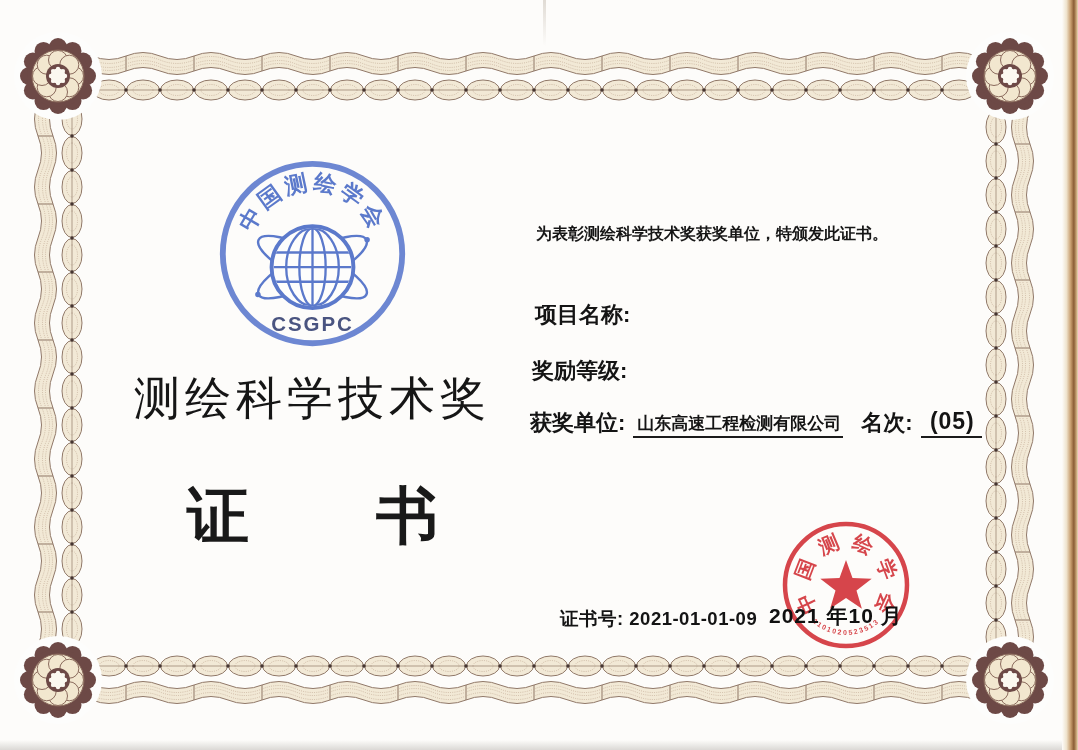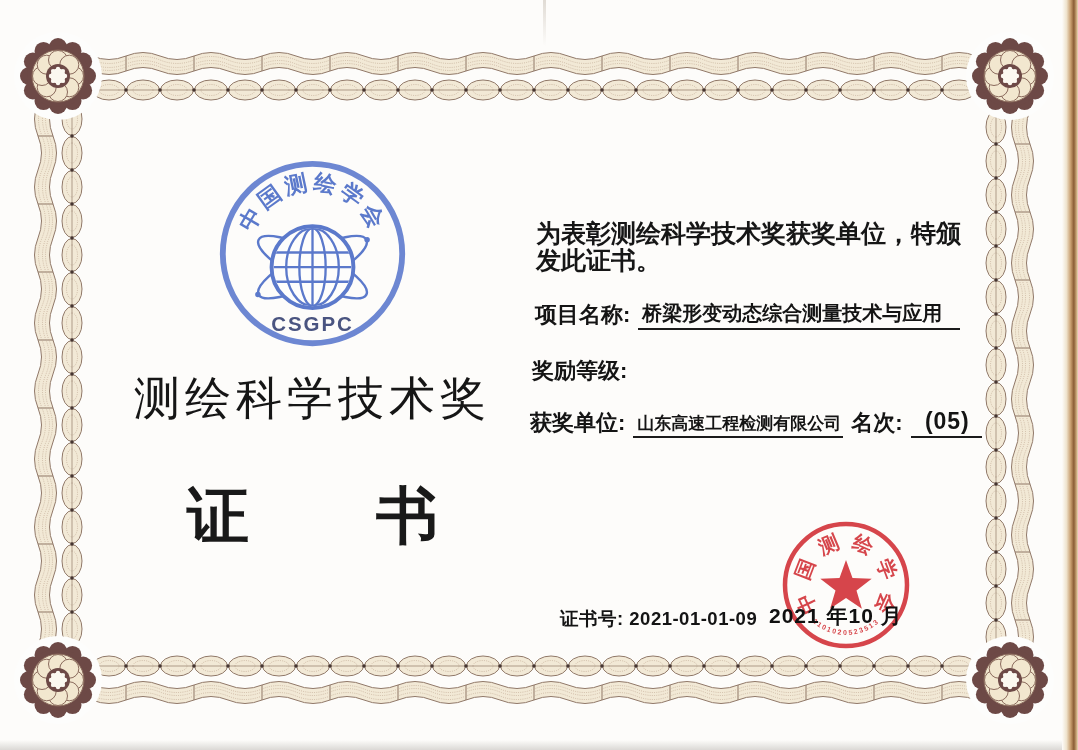--- a/index.html
+++ b/index.html
@@ -34,42 +34,42 @@
   }
   .doc-title{
     position:absolute;left:100px;top:474px;width:425px;
     text-align:center;font-size:62px;font-weight:bold;
     letter-spacing:55px;padding-left:55px;box-sizing:border-box;
     color:#191919;white-space:nowrap;
   }
   
   .intro{
     position:absolute;left:536px;top:220px;width:432px;
-    font-size:25px;font-weight:bold;line-height:27px;color:#161616;
+    font-size:16px;font-weight:bold;line-height:27px;color:#161616;
   }
   .field{
     position:absolute;display:flex;align-items:flex-end;
     font-weight:bold;color:#141414;gap:8px;
   }
   .flabel{font-size:22px;white-space:nowrap;line-height:30px;}
   .line{
     border-bottom:2.5px solid #1b1b1b;
     display:flex;align-items:flex-end;justify-content:flex-start;
   }
   .line .val{padding:0 2px 1px 4px;white-space:nowrap;}
   .row1{left:535px;top:300px;width:425px;}
   .row1 .line{flex:1;}
   .row1 .val{font-size:20px;}
   .row2{left:532px;top:356px;width:425px;align-items:center;}
   .row2 .line{flex:1;justify-content:center;}
   .row2 .val{font-size:20px;letter-spacing:9px;}
   .row3{left:530px;top:408px;width:452px;}
   .row3 .line1{width:212px;justify-content:flex-end;}
   .row3 .line1 .val{font-size:17px;}
-  .row3 .rank-label{font-size:22px;white-space:nowrap;line-height:30px;}
+  .row3 .rank-label{margin-left:10px;font-size:22px;white-space:nowrap;line-height:30px;}
   .row3 .line2{width:86px;justify-content:center;}
   .row3 .line2 .val{font-size:23px;letter-spacing:1px;}
   .certno{
     position:absolute;left:560px;top:606px;
     font-size:18.5px;font-weight:bold;letter-spacing:.5px;color:#141414;
   }
   .date{
     position:absolute;left:769px;top:602px;z-index:6;
     font-size:21px;font-weight:bold;letter-spacing:1px;color:#101010;
     white-space:pre;
@@ -197,23 +197,20 @@
   <text x="0" y="80" text-anchor="middle" font-size="21" font-weight="bold" letter-spacing="2" fill="#4a5480">CSGPC</text>
 </svg>
 
 <div class="award-title">测绘科学技术奖</div>
 <div class="doc-title">证 书</div>
 
 <div class="intro">为表彰测绘科学技术奖获奖单位，特颁发此证书。</div>
 
 <div class="field row1">
   <span class="flabel">项目名称:</span>
-  <span class="line">
-    <span class="val">桥梁形变动态综合测量技术与应用</span>
-  </span>
 </div>
 
 <div class="field row2">
   <span class="flabel">奖励等级:</span>
 </div>
 
 <div class="field row3">
   <span class="flabel">获奖单位:</span>
   <span class="line line1">
     <span class="val">山东高速工程检测有限公司</span>

